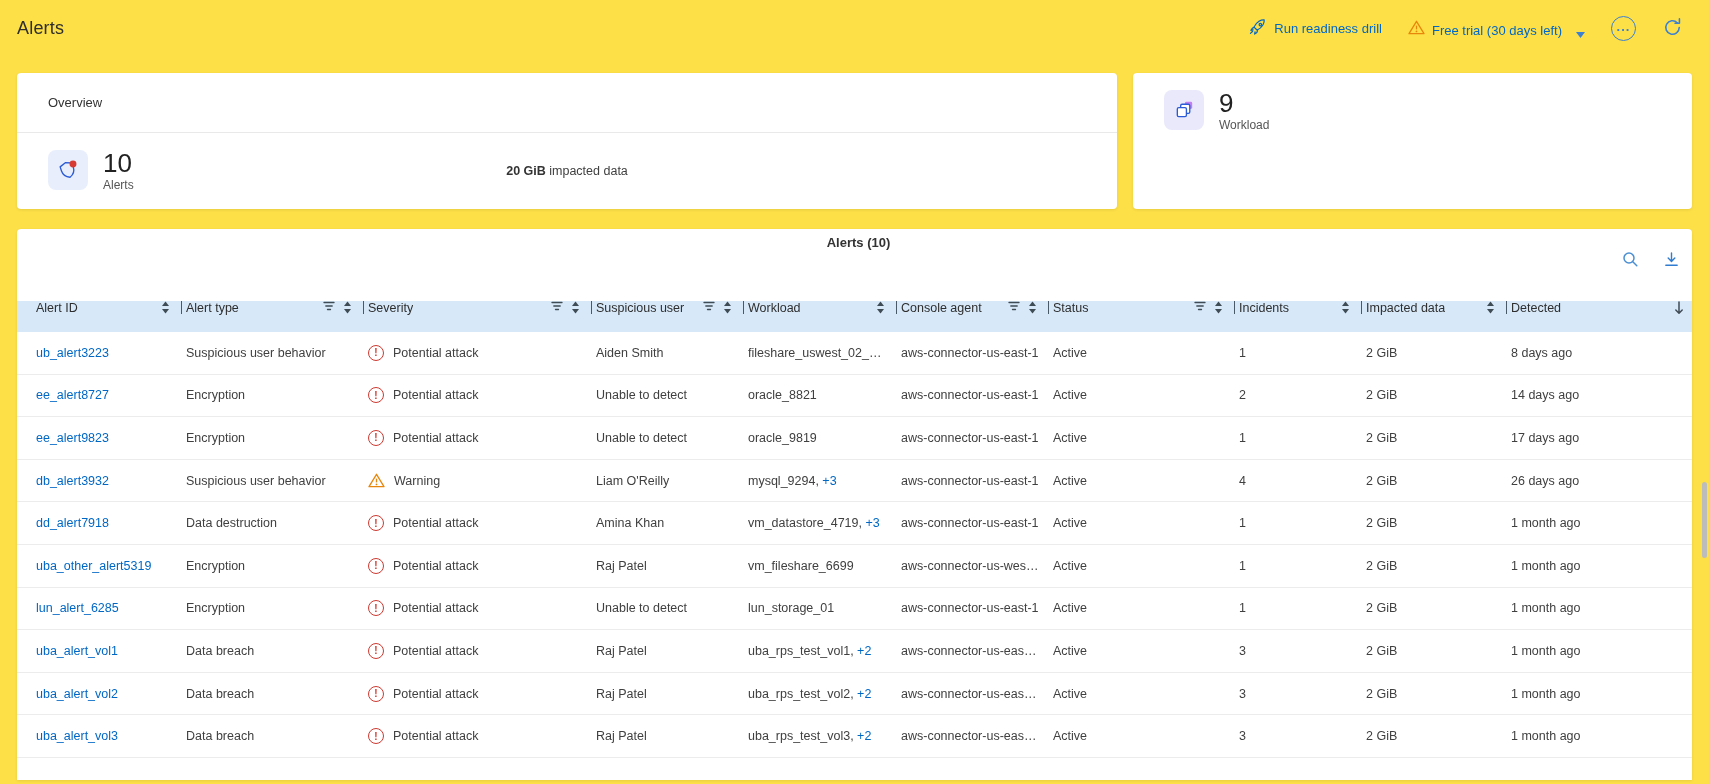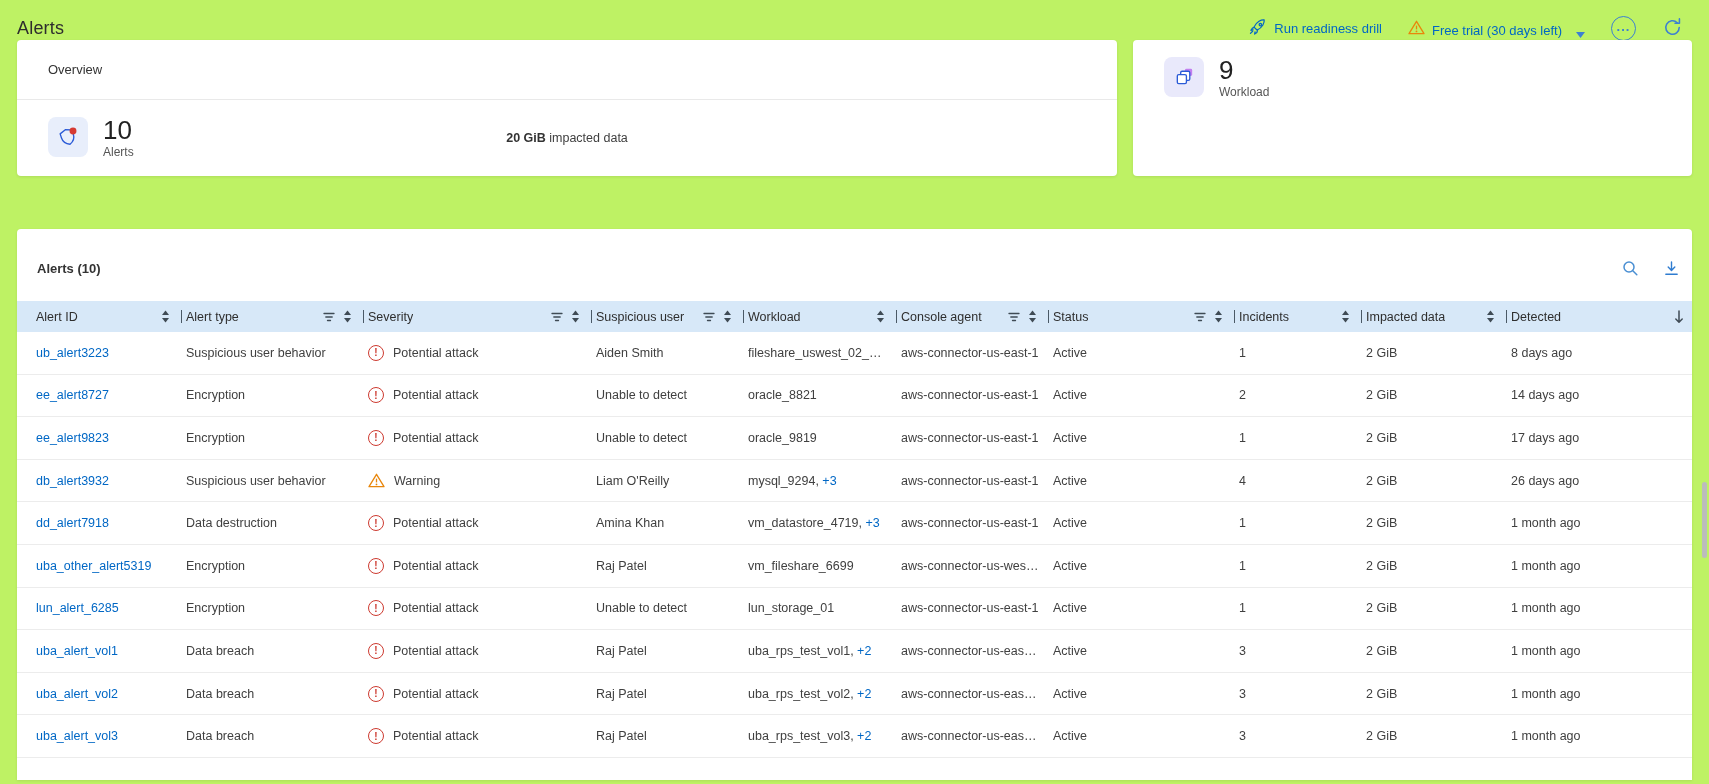--- a/index.html
+++ b/index.html
@@ -1,62 +1,62 @@
 <!DOCTYPE html>
 <html><head>
 <meta charset="utf-8">
 <style>
   * { margin:0; padding:0; box-sizing:border-box; }
   html,body { background:#eef0f2; }
   .page {
     position:relative; width:1709px; height:784px; overflow:hidden;
-    background:#bef264;
+    background:#fde047;
     font-family:"Liberation Sans", sans-serif;
     color:#404040; font-size:13px;
   }
   
   .topbar { position:absolute; top:0; left:0; right:0; height:57px;
             display:flex; align-items:center; padding:0 26px 0 17px; }
   .page-title { font-size:18px; color:#2e2e2e; letter-spacing:.2px; }
   .top-actions { margin-left:auto; display:flex; align-items:center; }
   .linklike { display:flex; align-items:center; gap:7px; color:#0067c5; cursor:pointer; font-size:13px; }
   .trial { margin-left:26px;align-items:flex-end; }
   .caret { margin-left:7px; display:inline-flex; }
   .icon-btn { margin-left:26px; display:inline-flex; align-items:center; justify-content:center; cursor:pointer; }
   .ellipsis-circle { width:25px; height:25px; border:1.6px solid #3c80d2; border-radius:50%;
                      color:#3c80d2; font-weight:bold; font-size:13px; letter-spacing:1px;
                      display:flex; align-items:center; justify-content:center; padding-bottom:5px; }
   
-  .cards-row { position:absolute; top:40px; left:17px; right:17px; height:136px; display:flex; gap:16px; }
+  .cards-row { position:absolute; top:73px; left:17px; right:17px; height:136px; display:flex; gap:16px; }
   .card { background:#fff; border-radius:4px; box-shadow:0 1px 3px rgba(0,0,0,.09); overflow:hidden; }
   .overview-card { width:1100px; flex:none; }
   .responses-card { flex:1; }
   .card-header { height:60px; display:flex; align-items:center; padding:0 31px;
                  border-bottom:1px solid #e9e9e9; font-size:13px; color:#333; }
   .card-body { position:relative; height:75px; display:flex; align-items:center; padding:0 31px; }
   .stat { display:flex; }
   .icon-tile { width:40px; height:40px; border-radius:8px; display:flex; align-items:center; justify-content:center; }
   .tile-blue { background:#e8eefb; }
   .tile-lav  { background:#e9e9fb; }
   .stat-text { margin-left:15px; }
   .stat-num { font-size:26px; color:#222; line-height:26px; }
   .stat-label { font-size:12px; color:#555; margin-top:2px; }
   .impacted { position:absolute; left:0; right:0; text-align:center; font-size:12.5px; color:#404040; }
   .impacted .val { font-weight:bold; color:#333; }
   
   .table-card { position:absolute; top:229px; left:17px; right:17px; bottom:4px;
                 background:#fff; border-radius:4px 4px 0 0; box-shadow:0 1px 3px rgba(0,0,0,.09); }
-  .table-toolbar { height:72px; display:flex; align-items:center; padding:6px 12px 0 20px; }
+  .table-toolbar { height:72px; display:flex; align-items:center; padding:6px 12px 0 20px;flex-direction:column; }
   .table-title { font-size:13px; font-weight:bold; color:#333; }
   .toolbar-icons { margin-left:auto; display:flex; align-items:center; gap:24px; }
   .toolbar-icons > span { display:inline-flex; cursor:pointer; }
   .grid-cols { display:grid;
     grid-template-columns:150px 182px 228px 152px 153px 152px 186px 127px 145px minmax(0,1fr); }
   .thead { height:31px; background:#d7e8f8; padding-left:19px; align-items:center; }
-  .hcell { display:flex; align-items:center; height:100%; min-width:0; font-size:12.5px; color:#2e2e2e; cursor:pointer; }
+  .hcell { display:flex; height:100%; min-width:0; font-size:12.5px; color:#2e2e2e; cursor:pointer; }
   .hlabel { white-space:nowrap; overflow:hidden; text-overflow:ellipsis; }
   .hsp { flex:1; }
   .hcell svg { flex:none; }
   .f-ic { margin-right:8px; }
   .hdiv { width:1px; height:13px; background:#4a5966; margin-left:11px; margin-right:4px; }
   .trow { height:42.6px; padding-left:19px; align-items:center; border-bottom:1px solid #ececec;
           font-size:12.5px; color:#404040; }
   .tcell { white-space:nowrap; overflow:hidden; text-overflow:ellipsis; padding-right:14px; min-width:0; }
   .idlink { color:#0067c5; cursor:pointer; text-decoration:none;margin-top:44px; }
   .morelink { color:#0067c5; cursor:pointer; }

